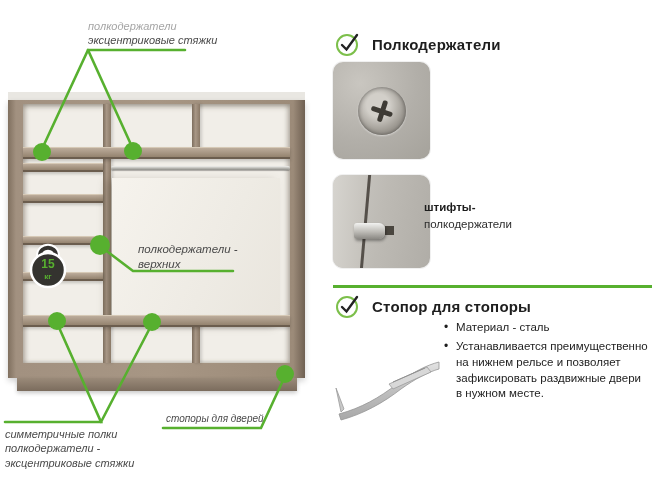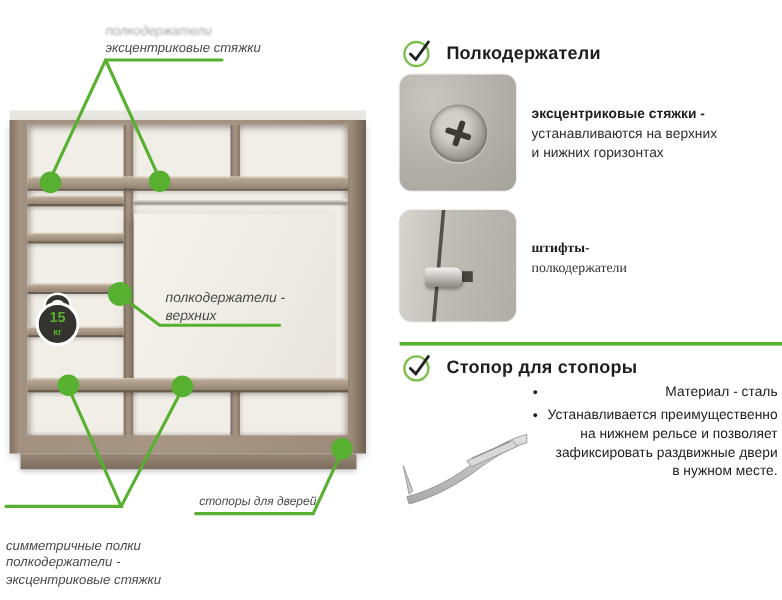--- a/index.html
+++ b/index.html
@@ -40,21 +40,21 @@
   .cam-cross i.v{left:-2.5px;top:-11px;width:5px;height:22px;}
   .photo-pin{background:linear-gradient(100deg,#cdcbc6 0,#bdbab4 50%,#b0ada7 100%);}
   .pin-leftpanel{position:absolute;left:-8px;top:-4px;width:40%;height:110%;background:linear-gradient(90deg,#d8d6d1,#c6c3bd);
                  transform:skewX(-5deg);border-right:3px solid #55504a;}
   .pin-cyl{position:absolute;left:22%;top:52%;width:31px;height:16px;border-radius:3px 6px 6px 3px;
            background:linear-gradient(#f2f2f0,#bdbbb6 55%,#8b8984);box-shadow:1px 2px 3px rgba(0,0,0,.35);}
   .pin-hole{position:absolute;left:calc(22% + 31px);top:55%;width:9px;height:9px;background:#4a463f;}
   .green-divider{height:3px;background:#57b02f;z-index:2;}
   .item-text{font-size:11.5px;line-height:1.45;color:#2e2e2e;}
   .item-text b{color:#1d1d1d;}
-  .bullets{margin:0;padding:0;list-style:none;font-size:11.5px;line-height:1.38;width:205px;color:#1d1d1d;text-align:right;}
+  .bullets{margin:0;padding:0;list-style:none;font-size:11.5px;line-height:1.38;width:205px;color:#1d1d1d;}
   .bullets li{position:relative;padding-left:13px;margin-bottom:3px;}
   .bullets li::before{content:"\2022";position:absolute;left:1px;top:-1px;font-size:12px;}
 </style>
 </head>
 <body>
 
 <div class="scene">
 
   <div class="abs wardrobe">
     <div class="abs w-topstrip"></div>
@@ -110,21 +110,21 @@
   </svg>
 
   <div class="lbl" style="left:88px;top:19px;">
     <span class="blurred">полкодержатели</span>
     <span>эксцентриковые стяжки</span>
   </div>
   <div class="lbl" style="left:138px;top:242px;font-size:11.5px;">
     <span>полкодержатели -</span><br>
     <span>верхних</span>
   </div>
-  <div class="lbl" style="left:5px;top:427px;margin-top:21px;">
+  <div class="lbl" style="left:5px;top:427px;">
     <span>симметричные полки</span><br>
     <span>полкодержатели -</span><br>
     <span>эксцентриковые стяжки</span>
   </div>
   <div class="lbl" style="left:166px;top:412px;font-size:10px;">
     <span>стопоры для дверей</span>
   </div>
 
   <div class="abs sec-head" style="left:335px;top:31px;">
     <svg width="27" height="26" viewBox="0 0 27 26">
@@ -135,32 +135,27 @@
   </div>
 
   <div class="abs photo photo-cam" style="left:333px;top:62px;width:97px;height:97px;">
     <div class="cam-outer">
       <div class="cam-cross" style="left:24px;top:24px;">
           <i class="h"></i>
           <i class="v"></i>
         </div>
     </div>
   </div>
-  <div class="abs item-text" style="left:443px;top:87px;width:205px;">
-    <b>эксцентриковые стяжки -</b><br>
-    <span>устанавливаются на верхних</span><br>
-    <span>и нижних горизонтах</span>
-  </div>
 
   <div class="abs photo photo-pin" style="left:333px;top:175px;width:97px;height:93px;">
     <div class="pin-leftpanel"></div>
     <div class="pin-hole"></div>
     <div class="pin-cyl"></div>
   </div>
-  <div class="abs item-text" style="left:443px;top:199px;width:205px;font-family:Liberation Serif, serif;">
+  <div class="abs item-text" style="left:424px;top:199px;width:205px;">
     <b>штифты-</b><br>
     <span>полкодержатели</span><br>
   </div>
 
   <div class="abs green-divider" style="left:333px;top:285px;width:319px;"></div>
 
   <div class="abs sec-head" style="left:335px;top:293px;">
     <svg width="27" height="26" viewBox="0 0 27 26">
       <circle cx="12" cy="14" r="10" fill="none" stroke="#7cbf4a" stroke-width="2"></circle>
       <path d="M7,14 l4.5,4.5 L22,4" fill="none" stroke="#222" stroke-width="2.4" stroke-linecap="round"></path>

